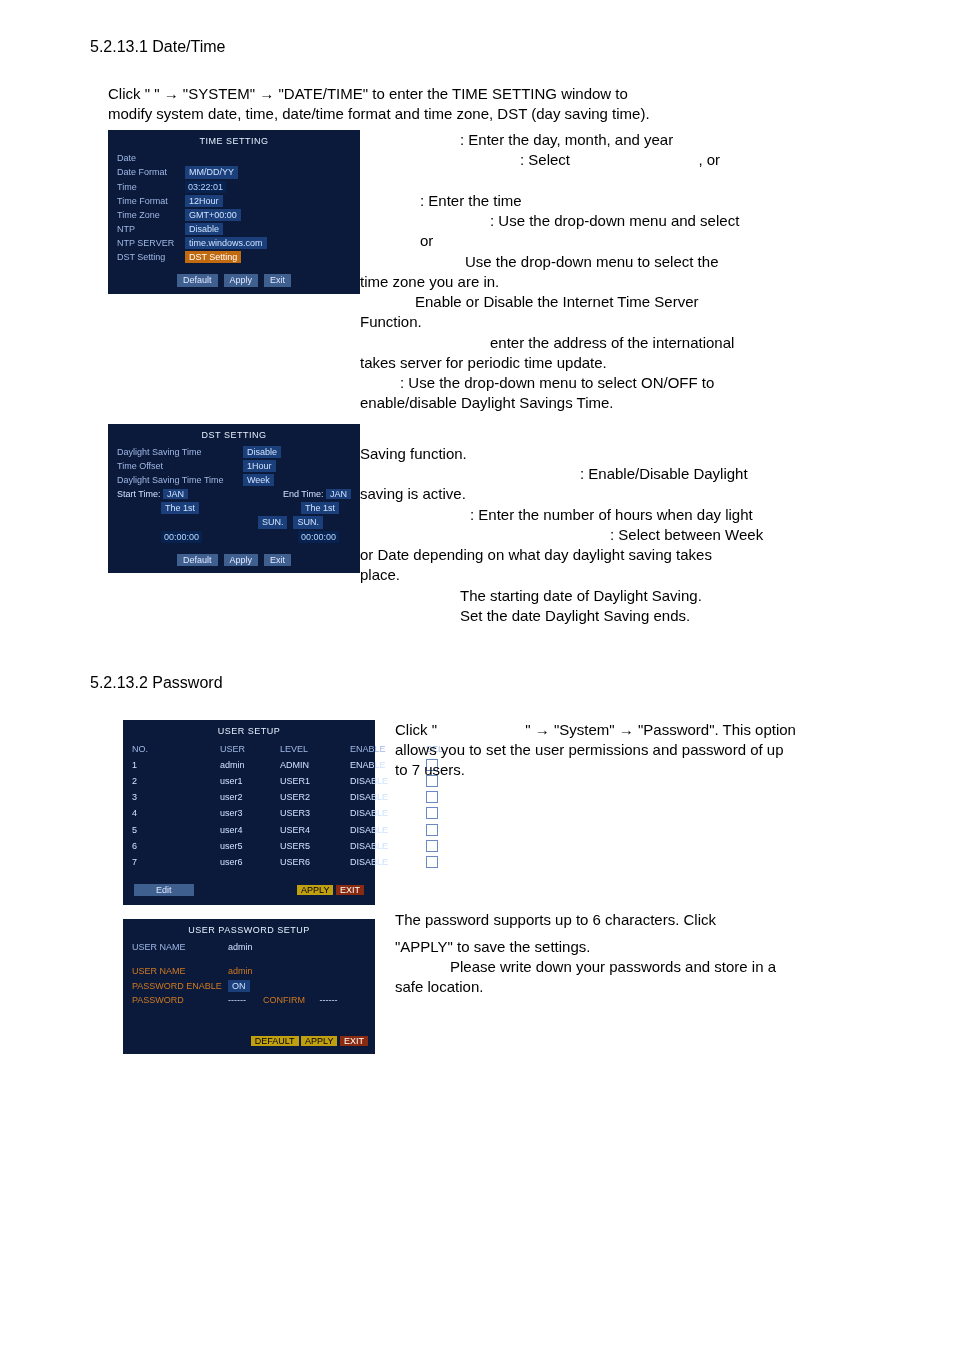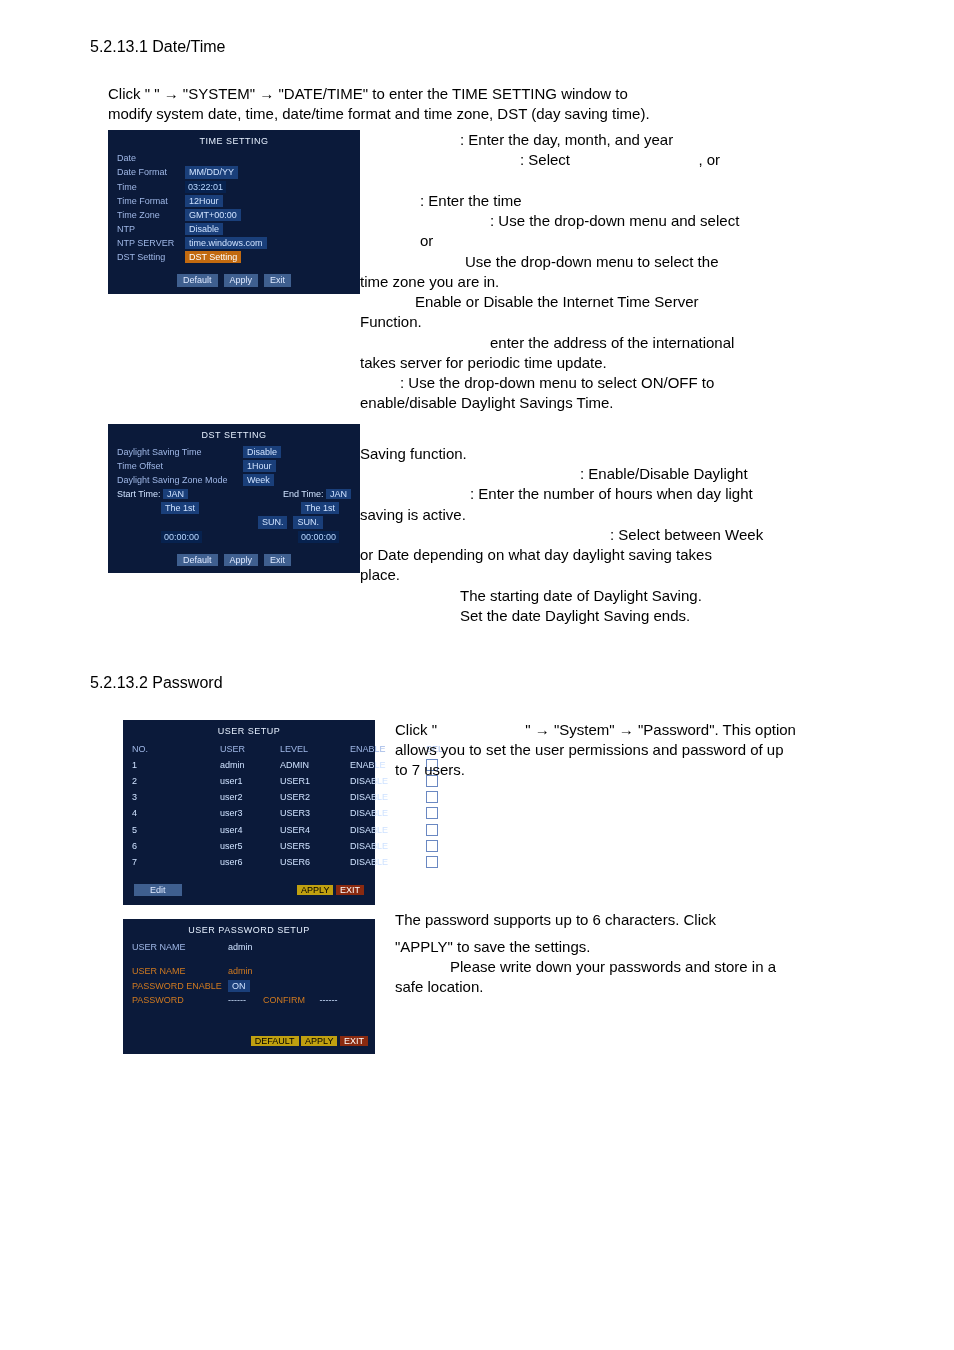--- a/index.html
+++ b/index.html
@@ -15,21 +15,21 @@
   .val{background:#07224f;padding:0 3px;color:#b7d6ff}
   .chip{background:#1a3f7a;padding:0 4px}
   .orange{background:#c26a10;color:#fff;padding:0 4px}
   .btns{display:flex;gap:6px;justify-content:center;padding:10px 0 6px}
   .btn{background:#3f5f8f;color:#dfe9ff;padding:0 6px}
   .rtxt{flex:1;margin-left:0}
   .rtxt p{margin:0}
   .sect{margin-top:46px}
   .grid{display:grid;grid-template-columns:64px 36px 46px 52px 32px;gap:0 24px;padding:2px 8px;align-items:center}
   .cb{width:10px;height:10px;border:1px solid #6a88c2;display:inline-block}
-  .lightbtn{background:#3f5f8f;color:#dfe9ff;padding:0 16px}
+  .lightbtn{background:#3f5f8f;color:#dfe9ff;padding:0 22px}
   .yellowbtn{background:#c0a010;color:#000;padding:0 4px}
   .redbtn{background:#8a2a10;color:#fff;padding:0 4px}
 </style>
 </head>
 <body>
 <div class="page">
 
 <div class="h1">5.2.13.1 Date/Time</div>
 
 <div class="intro">
@@ -109,21 +109,21 @@
     <div class="shot-title">DST SETTING</div>
     <div class="shot-row">
           <span class="lbl" style="width:120px">Daylight Saving Time</span>
           <span class="chip">Disable</span>
         </div>
     <div class="shot-row">
           <span class="lbl" style="width:120px">Time Offset</span>
           <span class="chip">1Hour</span>
         </div>
     <div class="shot-row">
-          <span class="lbl" style="width:120px">Daylight Saving Zone Mode</span>
+          <span class="lbl" style="width:120px">Daylight Saving Time Time</span>
           <span class="chip">Week</span>
         </div>
     <div class="shot-row" style="justify-content:space-between">
       <span><span>Start Time:</span> <span class="chip">JAN</span></span>
       <span><span>End Time:</span> <span class="chip">JAN</span></span>
     </div>
     <div class="shot-row" style="justify-content:space-between;padding-left:52px;padding-right:20px">
       <span class="chip">The 1st</span>
       <span class="chip">The 1st</span>
     </div>
@@ -139,22 +139,22 @@
       <span class="btn">Default</span>
       <span class="btn">Apply</span>
       <span class="btn">Exit</span>
     </div>
   </div>
 
   <div class="rtxt">
     <p>&nbsp;</p>
     <p><span>Saving function.</span></p>
     <p style="text-indent:220px"><span>: Enable/Disable Daylight</span></p>
+    <p><span>saving is active.</span></p>
     <p style="text-indent:110px"><span>: Enter the number of hours when day light</span></p>
-    <p><span>saving is active.</span></p>
     <p style="text-indent:250px"><span>: Select between Week</span></p>
     <p><span>or Date depending on what day daylight saving takes</span></p>
     <p><span>place.</span></p>
     <p style="text-indent:100px"><span>The starting date of Daylight Saving.</span></p>
     <p style="text-indent:100px"><span>Set the date Daylight Saving ends.</span></p>
   </div>
 </div>
 
 <div class="sect">
   <div class="h1">5.2.13.2 Password</div>

